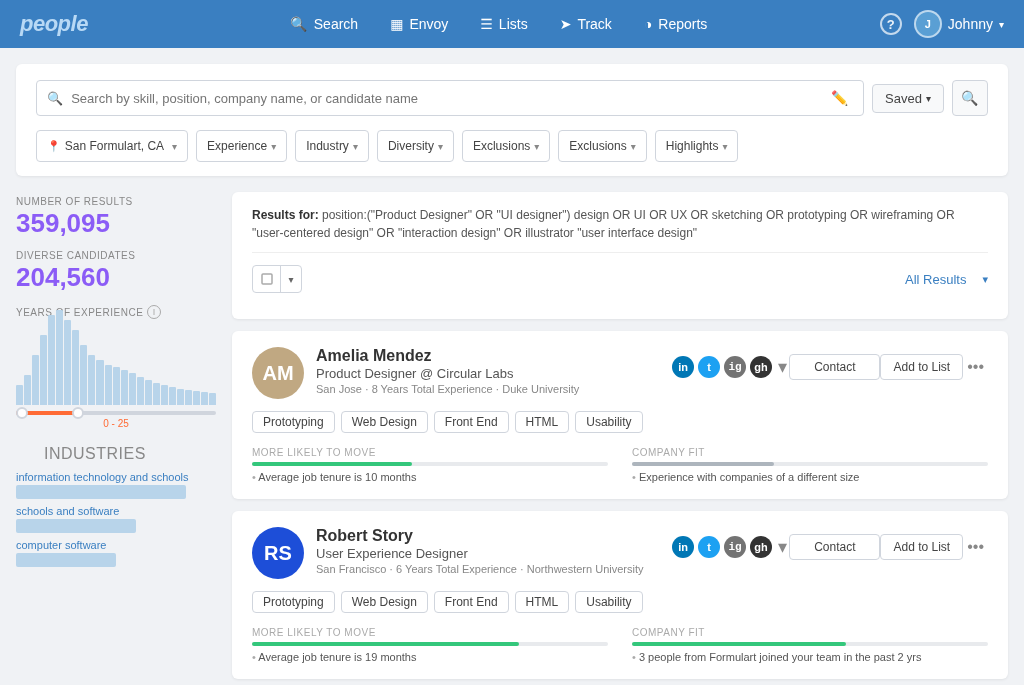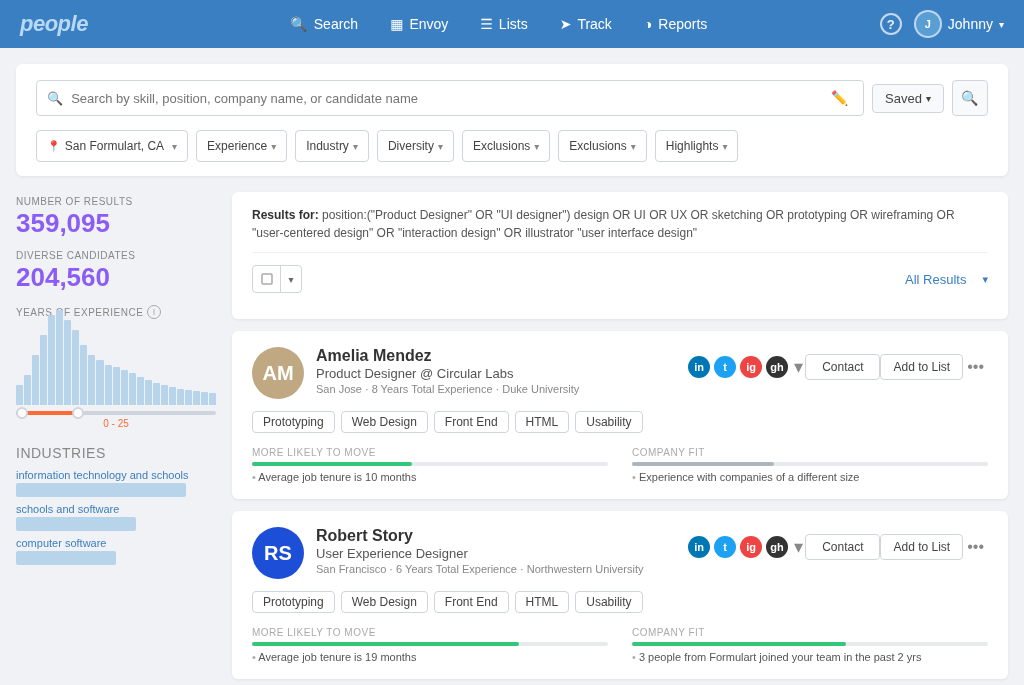--- a/index.html
+++ b/index.html
@@ -196,22 +196,22 @@
     .slider-thumb {
       width: 12px; height: 12px; border-radius: 50%;
       background: #fff; border: 2px solid #d0d5dd;
       position: absolute; top: -4px;
     }
     .slider-left { left: 0; }
     .slider-right { left: 28%; }
 
     .industries-section { margin-top: 16px; }
     .ind-label {
-      font-size: 14px; color: #888; text-transform: uppercase;
-      letter-spacing: 0.5px; margin-bottom: 8px;
+      font-size: 16px; color: #888; text-transform: uppercase;
+      letter-spacing: 0.5px; margin-bottom: 8px; margin-left: 28px;
     }
     .ind-item {
       margin-bottom: 6px;
     }
     .ind-bar {
       height: 14px; background: #b8d4ea; border-radius: 2px;
     }
     .ind-name {
       font-size: 11px; color: #3a7fc1; cursor: pointer;
       margin-bottom: 2px;
@@ -283,28 +283,28 @@
     .social-icons {
       display: flex; gap: 4px; align-items: center;
     }
     .social-icon {
       width: 22px; height: 22px; border-radius: 50%;
       display: flex; align-items: center; justify-content: center;
       font-size: 11px; color: #fff; font-weight: 700; cursor: pointer;
     }
     .si-li { background: #0077b5; }
     .si-tw { background: #1da1f2; }
-    .si-ig { background: #ef4444; }
+    .si-ig { background: #737373; font-family: Liberation Mono, monospace; }
     .si-gh { background: #333; }
     .social-more {
       font-size: 18px; color: #888; cursor: pointer; padding: 0 2px;
     }
     .contact-btn {
       border: 1px solid #d0d5dd; background: #fff;
-      padding: 5px 16px; border-radius: 4px;
+      padding: 5px 24px; border-radius: 4px;
       font-size: 12px; color: #444; cursor: pointer;
     }
     .add-list-btn {
       border: 1px solid #d0d5dd; background: #fff;
       padding: 5px 12px; border-radius: 4px;
       font-size: 12px; color: #444; cursor: pointer;
     }
     .more-btn {
       color: #888; cursor: pointer; font-size: 16px; padding: 0 4px;
     }

